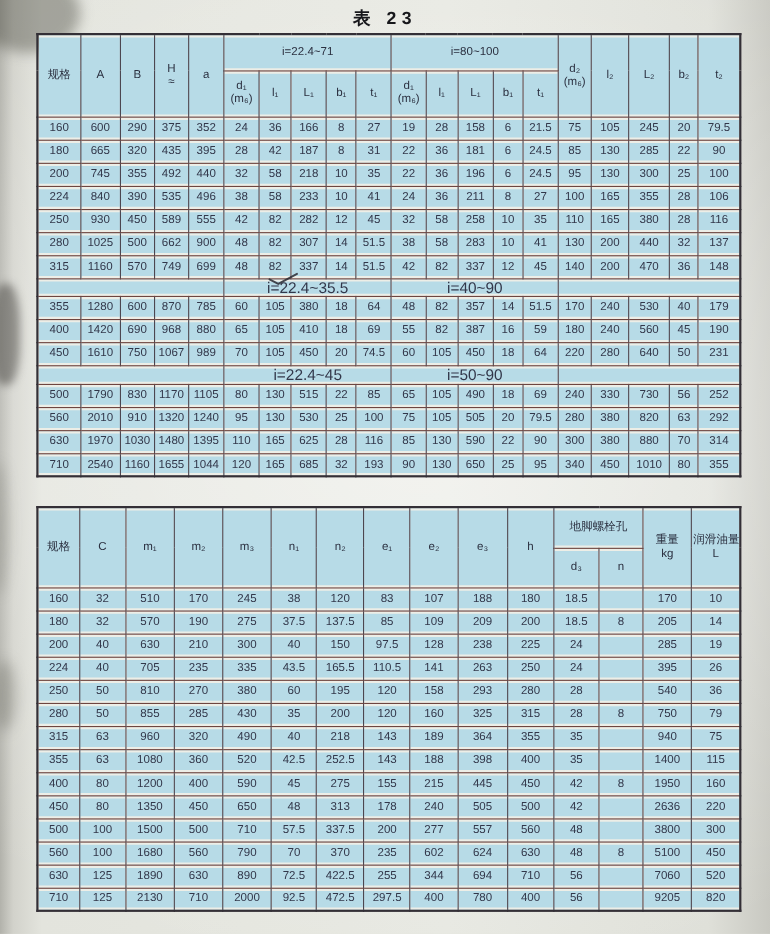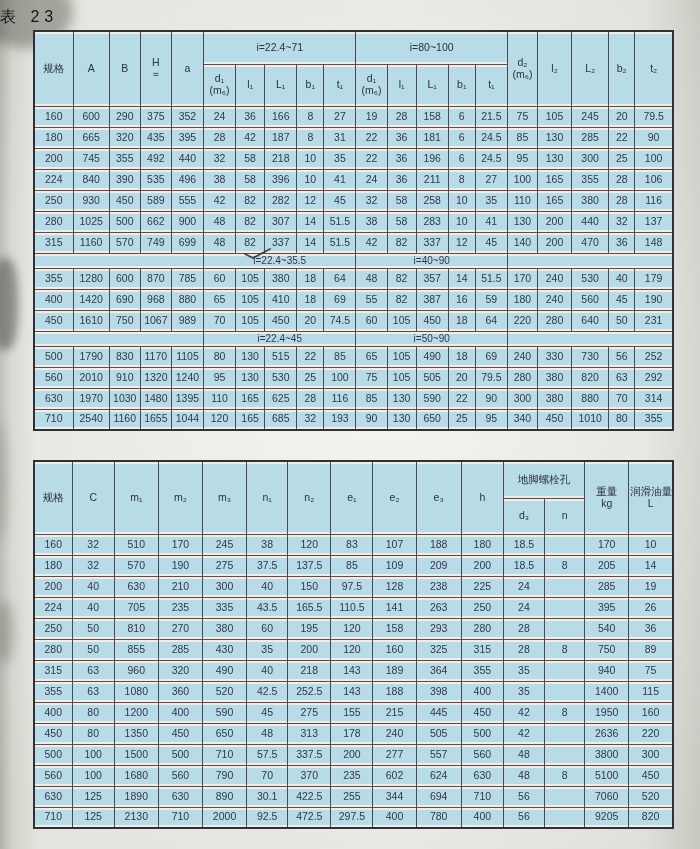--- a/index.html
+++ b/index.html
@@ -12,42 +12,42 @@
       linear-gradient(90deg,#b2b2ab 0px,#d2d2cb 12px,#e3e4dd 38px,#e7e8e1 58%,#dfe0d9 92%,#c8c8c1 100%),
       #e2e3dc;
   }
   .page{position:absolute;inset:0}
   .smudge{position:absolute;border-radius:50%;filter:blur(6px);pointer-events:none}
   .s1{left:-22px;top:-24px;width:95px;height:72px;background:rgba(66,64,56,.40)}
   .s2{left:-8px;top:258px;width:26px;height:92px;background:rgba(58,56,52,.48);filter:blur(4px);border-radius:40%}
   .s3{left:-6px;top:600px;width:20px;height:64px;background:rgba(88,86,78,.32)}
   .s4{left:-10px;top:420px;width:18px;height:120px;background:rgba(96,94,86,.22)}
   .title{
-    position:absolute;top:7px;left:0;right:0;text-align:left;
-    font-size:16px;font-weight:normal;color:#17171b;letter-spacing:5px;
+    position:absolute;top:7px;left:0;right:0;text-align:center;
+    font-size:16px;font-weight:bold;color:#17171b;letter-spacing:5px;
   }
   .table-wrap{position:absolute;left:33px;width:641px}
   .t1{top:30px}
   .t2{top:460px}
   .spec-table{border-collapse:collapse;table-layout:fixed;width:100%;border:2px solid #332f36}
   .spec-table th,.spec-table td{
     border:1px solid #4c4650;
     border-top-color:#6e4540;border-bottom-color:#6e4540;
     background:#b7dbe7;
     font-size:10.5px;font-weight:normal;color:#32374a;
     text-align:center;vertical-align:middle;padding:0 1px;
     line-height:1.12;
     box-shadow:inset 0 2px 0 #edeee7,inset 0 -2px 0 #edeee7;
     overflow:hidden;white-space:nowrap;
   }
   .spec-table thead th{color:#2b3040}
   .t1 thead tr:first-child th{height:33px}
   .t1 thead tr:last-child th{height:42px}
   .t1 tbody td{height:21px}
-  .t1 tbody tr.band-row td{height:15px;font-size:10px}
+  .t1 tbody tr.band-row td{height:15px;font-size:14px}
   .t2 thead tr:first-child th{height:37px}
   .t2 thead tr:last-child th{height:36px}
   .t2 tbody td{height:21px}
   .checkmark{position:absolute;left:243px;top:247px;opacity:.85;pointer-events:none}
 </style>
 </head>
 <body>
 
 <div class="page">
   <div class="smudge s1"></div>
@@ -177,21 +177,21 @@
             <td>100</td>
           </tr>
           <tr>
             <td>224</td>
             <td>840</td>
             <td>390</td>
             <td>535</td>
             <td>496</td>
             <td>38</td>
             <td>58</td>
-            <td>396</td>
+            <td>233</td>
             <td>10</td>
             <td>41</td>
             <td>24</td>
             <td>36</td>
             <td>211</td>
             <td>8</td>
             <td>27</td>
             <td>100</td>
             <td>165</td>
             <td>355</td>
@@ -573,21 +573,21 @@
             <td>430</td>
             <td>35</td>
             <td>200</td>
             <td>120</td>
             <td>160</td>
             <td>325</td>
             <td>315</td>
             <td>28</td>
             <td>8</td>
             <td>750</td>
-            <td>89</td>
+            <td>79</td>
           </tr>
           <tr>
             <td>315</td>
             <td>63</td>
             <td>960</td>
             <td>320</td>
             <td>490</td>
             <td>40</td>
             <td>218</td>
             <td>143</td>
@@ -683,21 +683,21 @@
             <td>8</td>
             <td>5100</td>
             <td>450</td>
           </tr>
           <tr>
             <td>630</td>
             <td>125</td>
             <td>1890</td>
             <td>630</td>
             <td>890</td>
-            <td>30.1</td>
+            <td>72.5</td>
             <td>422.5</td>
             <td>255</td>
             <td>344</td>
             <td>694</td>
             <td>710</td>
             <td>56</td>
             <td></td>
             <td>7060</td>
             <td>520</td>
           </tr>

